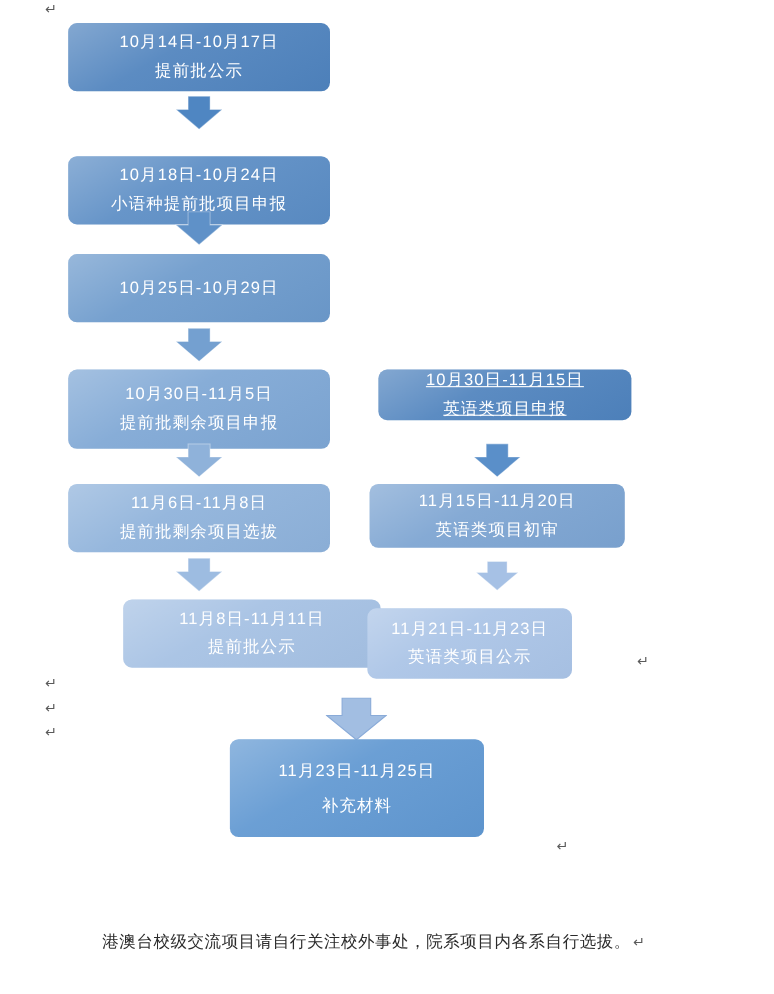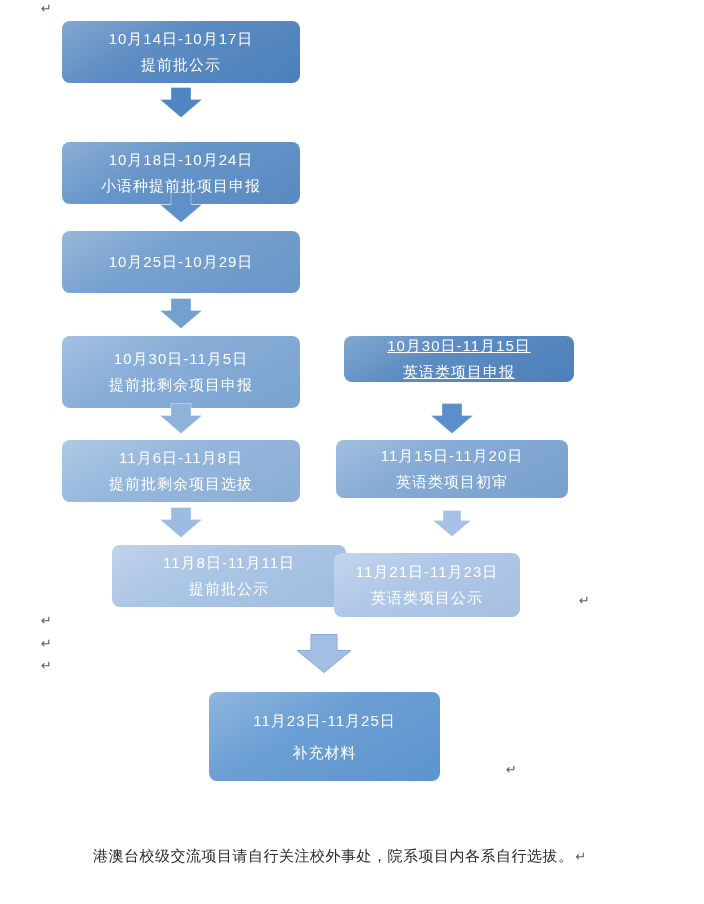--- a/index.html
+++ b/index.html
@@ -150,21 +150,21 @@
 
   <div class="box" style="left: 334px; top: 543px; width: 186px; height: 64px; margin-top: 10px; --box-color: #a9c3e6;">
     <div class="date">11月21日-11月23日</div>
     <div class="label">英语类项目公示</div>
   </div>
 
   <svg class="arrow" style="left:296px; top:634px;" width="56" height="39" viewBox="0 0 56 39">
     <polygon points="15,0.5 41,0.5 41,16.5 55,16.5 28,38.5 1,16.5 15,16.5" stroke-width="1" fill="#a2bee2" stroke="#8aabd8"></polygon>
   </svg>
 
-  <div class="box" style="left: 209px; top: 692px; width: 231px; height: 89px; gap: 14px; --box-color: #5f97d1;">
+  <div class="box" style="left: 209px; top: 672px; width: 231px; height: 89px; gap: 14px; --box-color: #5f97d1;">
     <div class="date">11月23日-11月25日</div>
     <div class="label">补充材料</div>
   </div>
 
   <div class="footer-note">
     <span>港澳台校级交流项目请自行关注校外事处，院系项目内各系自行选拔。</span><span class="pilcrow-inline">↵</span>
   </div>
 
 </div>
 

